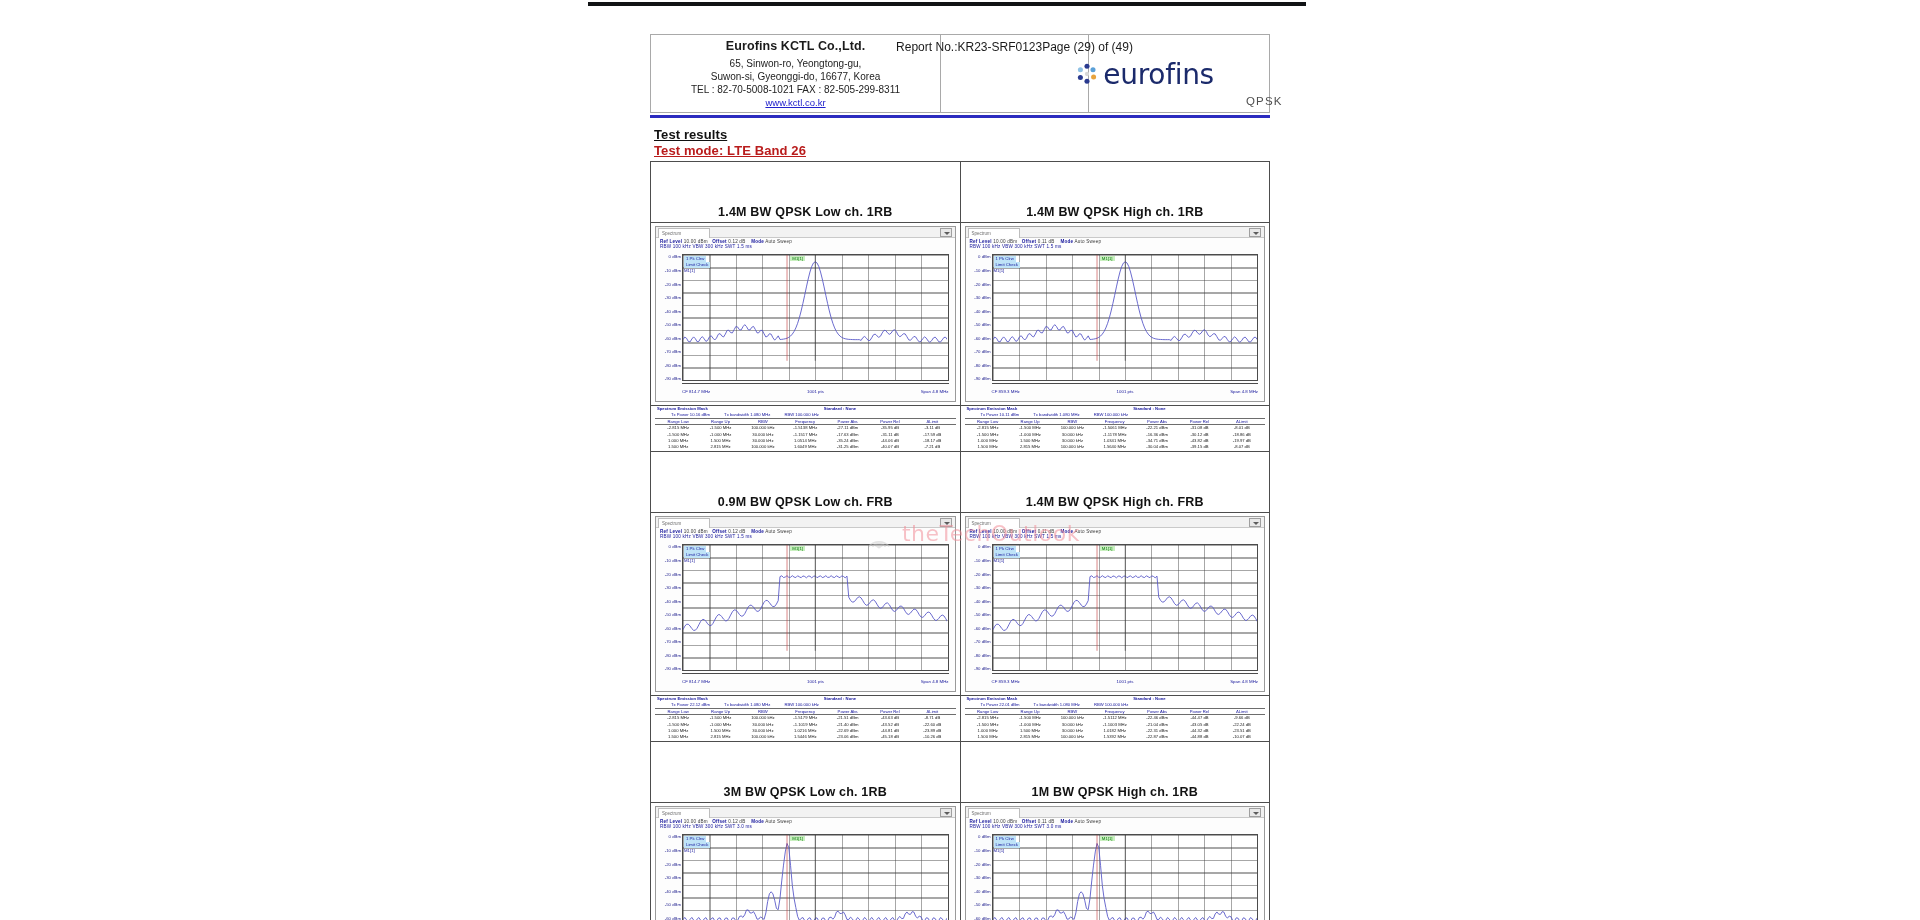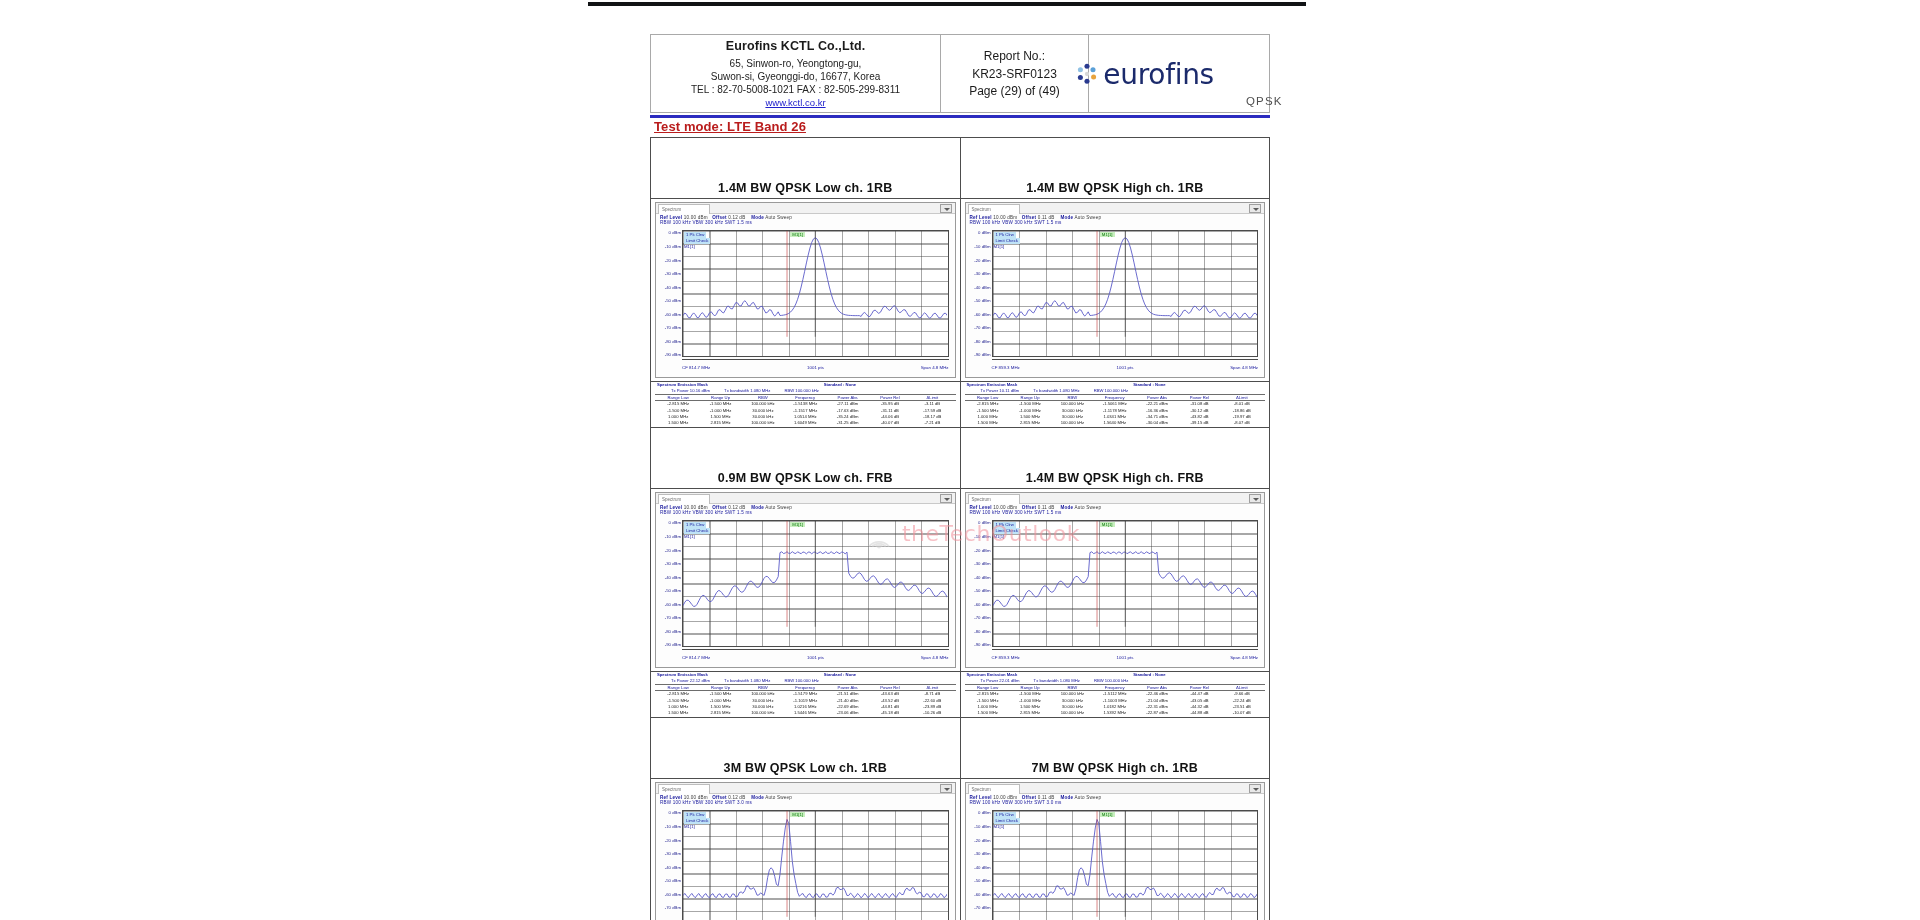--- a/index.html
+++ b/index.html
@@ -30,21 +30,21 @@
   
   .hdr {
     display: flex;
     width: 620px; margin: 0 0 0 0;
     border: 1px solid #a9a9a9;
     background: #fff;
   }
   .hdr-cell { border-right: 1px solid #a9a9a9; padding: 4px 2px 3px; text-align: center; }
   .hdr-cell:last-child { border-right: none; }
   .hdr-addr { width: 290px; }
-  .hdr-rep  { width: 148px; display:flex; flex-direction:column; justify-content:center; }
+  .hdr-rep  { width: 148px; display:flex; flex-direction:row; justify-content:center; }
   .hdr-logo { width: 180px; display:flex; align-items:center; justify-content:center; gap:6px; }
 
   .co-name {
     font-size: 12.5px; font-weight: bold; color:#1b1b1b;
     letter-spacing: .1px; margin-bottom: 2px; line-height: 1.25;
   }
   .addr-line { font-size: 10px; color:#232323; line-height: 1.32; }
   .tel-line  { font-size: 10px; color:#232323; line-height: 1.32; white-space: nowrap; }
   .web-line  { font-size: 9.5px; color:#2222cc; text-decoration: underline; line-height:1.4; }
 
@@ -190,20 +190,21 @@
           </svg>
           <span class="euro-word">eurofins</span>
         </div>
         <div class="euro-div"></div>
         <span class="kctl-word">QPSK</span>
       </div>
     </div>
 
     <div class="blue-rule"></div>
 
+    <div class="sec-title">Test results</div>
     <div class="sec-sub">Test mode: LTE Band 26</div>
 
     <table class="grid">
       <tbody id="grid-body">
           <tr>
             <td>
     <div class="cap">1.4M BW QPSK Low ch. 1RB</div>
     <div class="shot">
       <div class="sa">
         <div class="sa-tabbar">
@@ -760,21 +761,21 @@
                       <span>1.5081 MHz</span>
                       <span>-35.23 dBm</span>
                       <span>-45.55 dB</span>
                       <span>-22.23 dB</span>
                     </div>
                   </div>
       </div>
     </div>
   </td>
             <td>
-    <div class="cap">7M BW QPSK High ch. 1RB</div>
+    <div class="cap">1M BW QPSK High ch. 1RB</div>
     <div class="shot">
       <div class="sa">
         <div class="sa-tabbar">
           <div class="sa-tab">Spectrum</div>
           <div class="sa-btn"></div>
         </div>
         <div class="sa-info">
           <div class="sa-meta-row">
             <span class="k">Ref Level</span>
             <span class="v">10.00 dBm</span>

